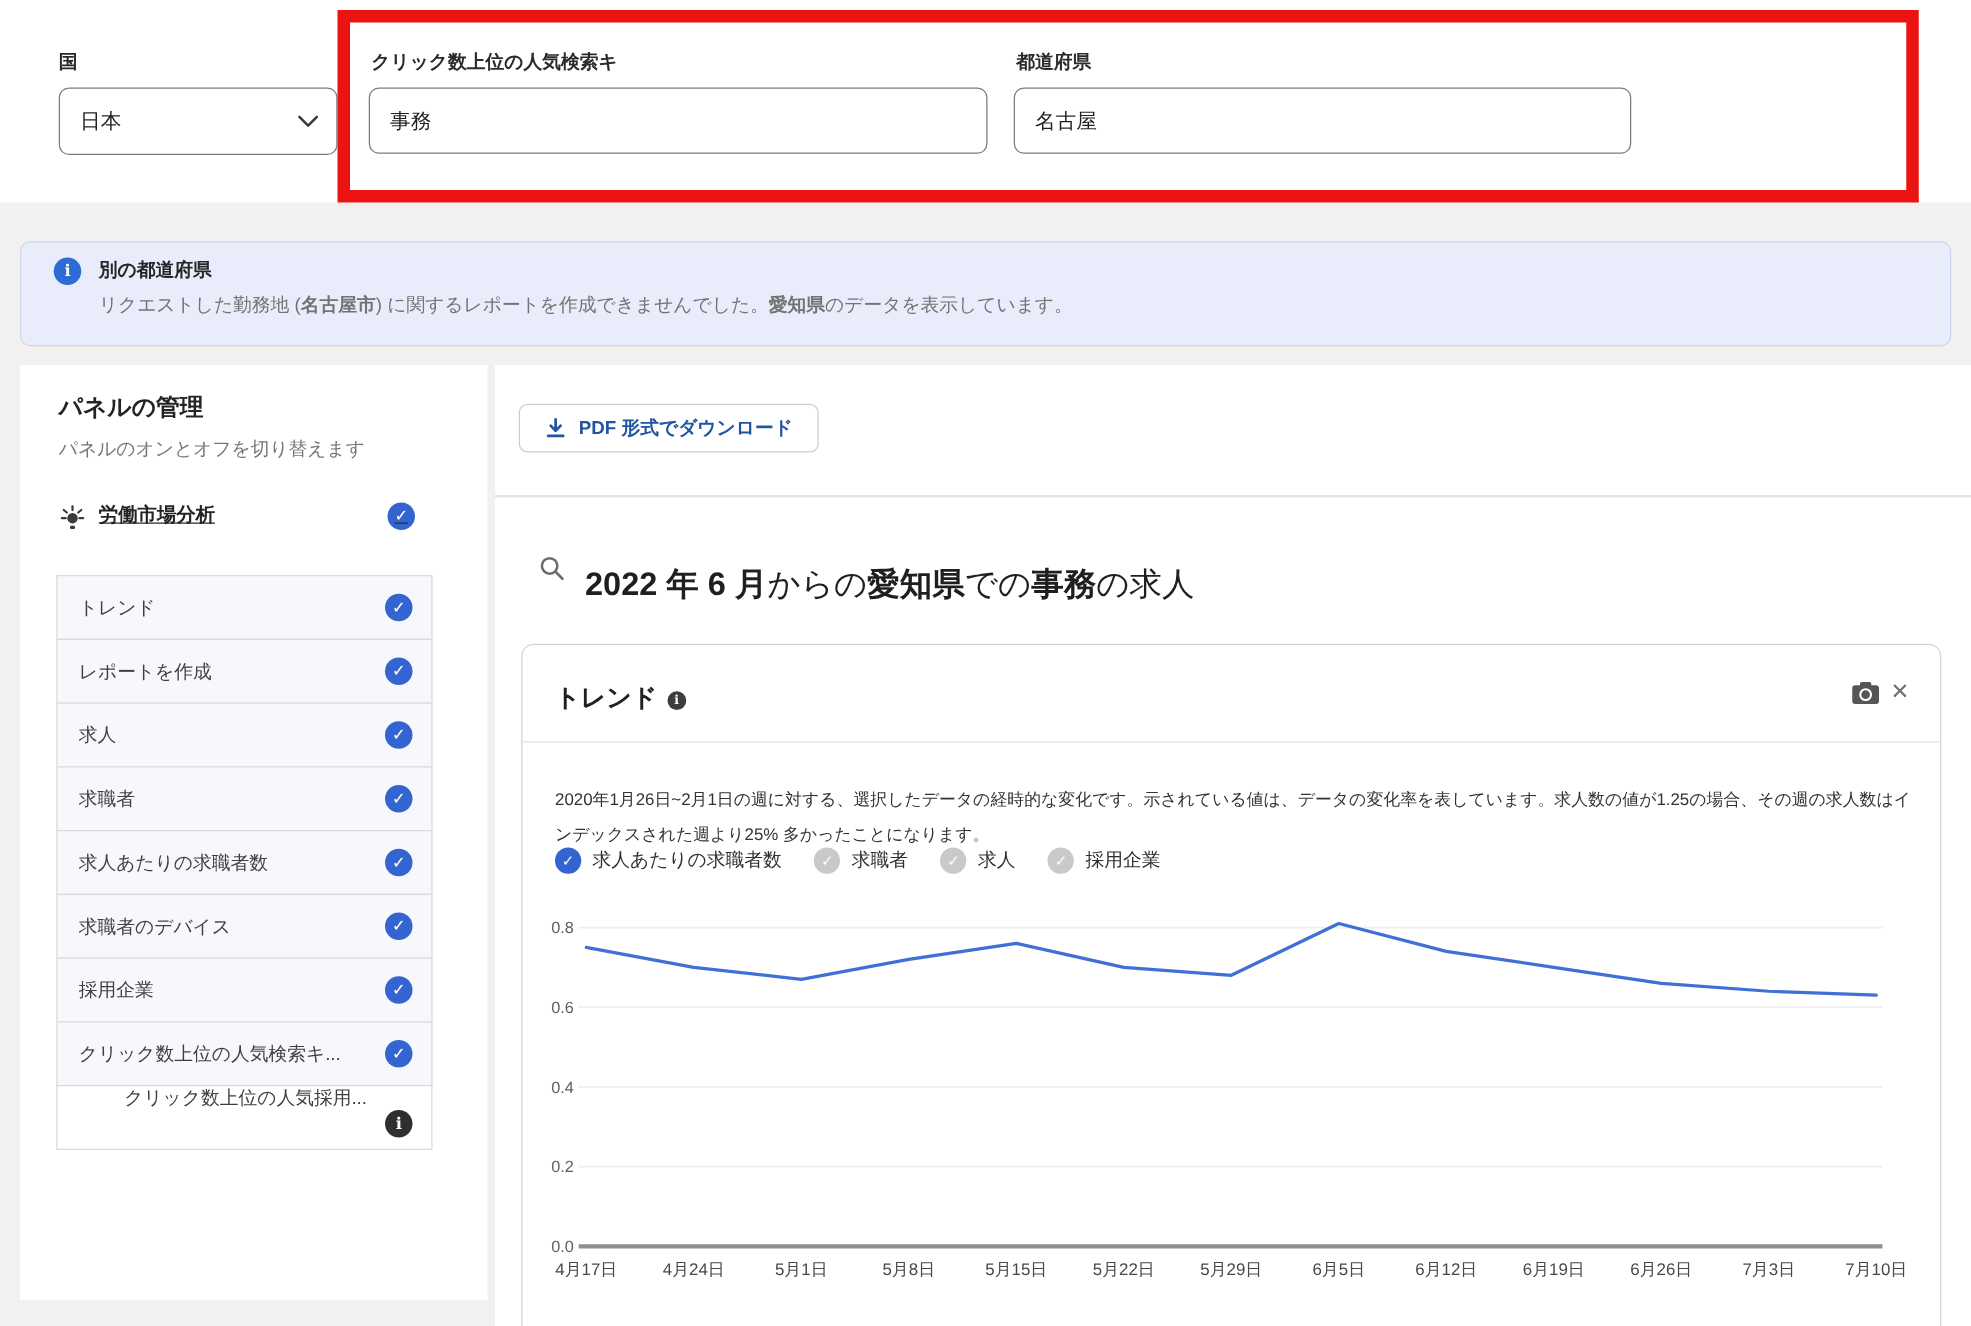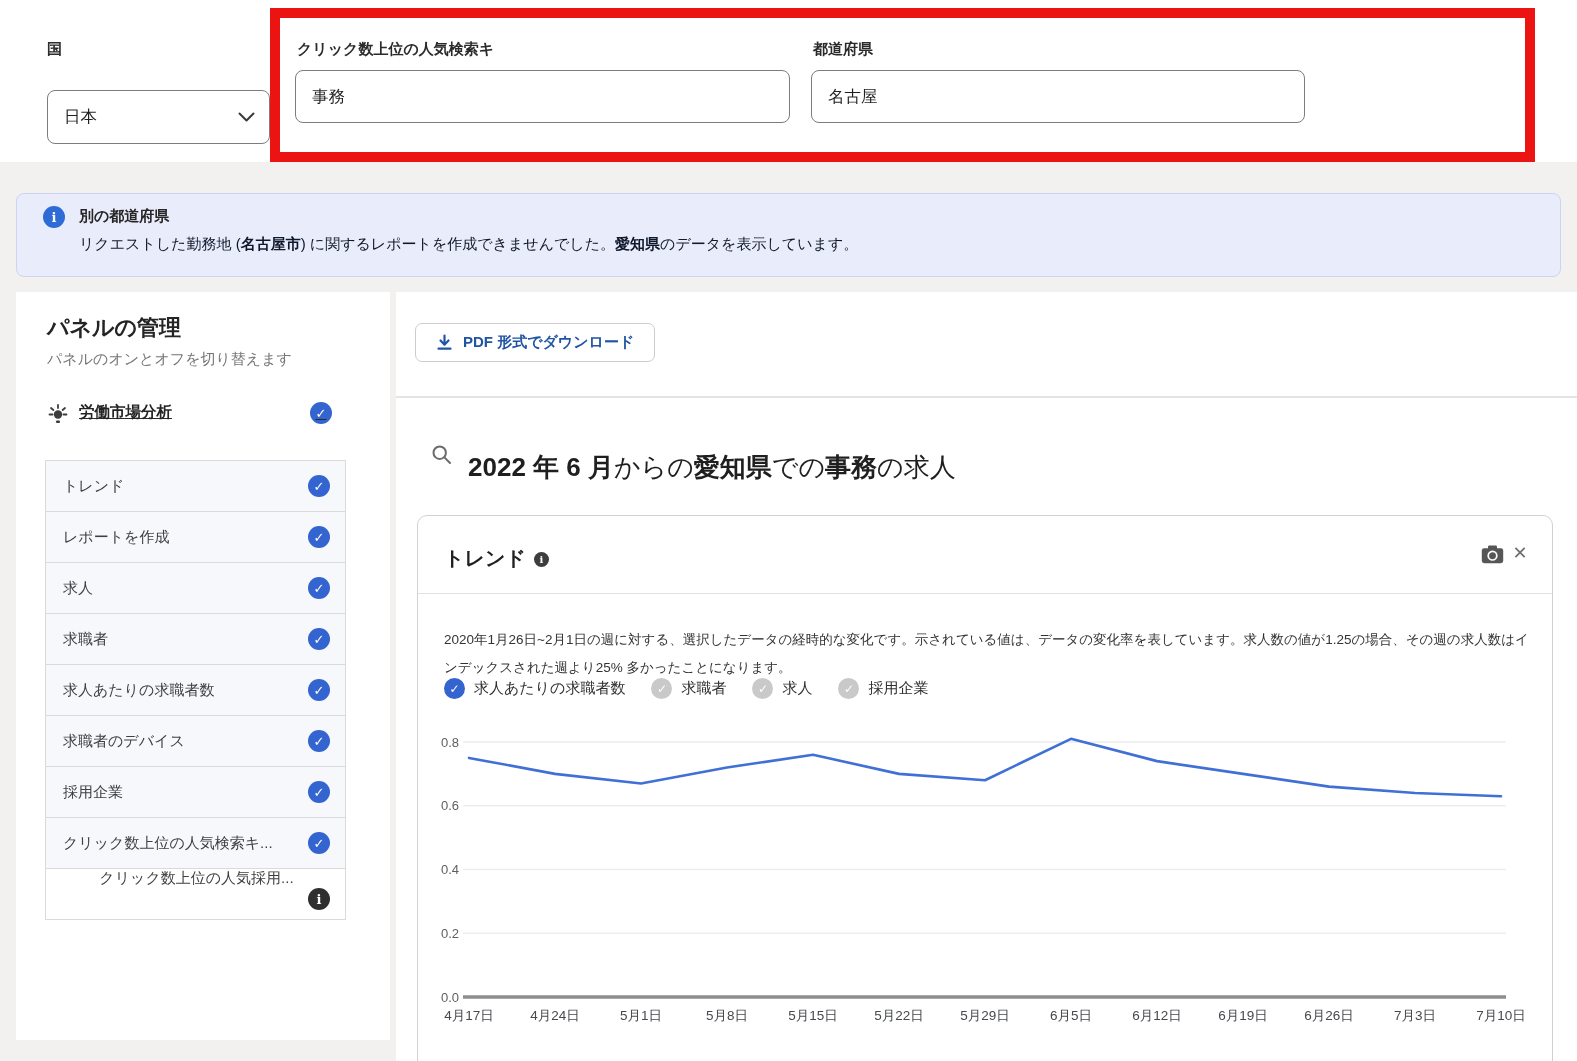--- a/index.html
+++ b/index.html
@@ -19,21 +19,21 @@
   }
   .page{position:relative;width:1577px;height:1061px;}
 
   
   .topband{position:absolute;left:0;top:0;width:1577px;height:162px;background:#fff;}
   .fld-label{position:absolute;font-size:15px;font-weight:700;color:#2b2b2b;}
   .select{
     position:absolute;left:47px;top:70px;width:223px;height:54px;box-sizing:border-box;
     border:1.5px solid #7d7d7d;border-radius:8px;background:#fff;
     display:flex;align-items:center;justify-content:space-between;
-    padding:0 14px 0 16px;font-size:16.5px;color:#1f1f1f;cursor:pointer;margin-top:20px;
+    padding:0 14px 0 16px;font-size:16.5px;color:#1f1f1f;cursor:pointer;
   }
   .tb-input{
     position:absolute;box-sizing:border-box;height:53px;
     border:1.5px solid #7d7d7d;border-radius:8px;background:#fff;
     padding:0 16px;font-size:16.5px;color:#1f1f1f;
     font-family:"Liberation Sans","DejaVu Sans",sans-serif;
   }
   .create-btn{
     position:absolute;left:1331px;top:66px;width:172px;height:54px;
     background:var(--accent-blue);color:#fff;font-size:16px;font-weight:700;
@@ -50,26 +50,26 @@
   .banner{
     position:absolute;left:16px;top:193px;width:1545px;height:84px;box-sizing:border-box;
     background:var(--banner-bg);border:1px solid #ccd4f0;border-radius:8px;
   }
   .banner-ic{
     position:absolute;left:26px;top:12px;width:22px;height:22px;border-radius:50%;
     background:#2e6bd6;color:#fff;display:flex;align-items:center;justify-content:center;
     font-size:13px;font-weight:700;font-family:"DejaVu Serif","Liberation Serif",serif;
   }
   .banner-title{position:absolute;left:62px;top:13px;font-size:15px;font-weight:700;color:#262626;}
-  .banner-msg{position:absolute;left:62px;top:41px;font-size:15px;color:#0f172a;}
+  .banner-msg{position:absolute;left:62px;top:41px;font-size:15px;color:#737373;}
   .banner-msg b{font-weight:700;}
 
   
   .sidebar{position:absolute;left:16px;top:292px;width:374px;height:748px;background:#fff;}
-  .sb-title{position:absolute;left:31px;top:21px;font-size:22px;font-weight:700;color:#242424;}
+  .sb-title{position:absolute;left:31px;top:21px;font-size:19px;font-weight:700;color:#242424;}
   .sb-sub{position:absolute;left:31px;top:58px;font-size:15px;color:#767676;}
   .side-section{position:absolute;left:31px;top:110px;width:285px;display:flex;align-items:flex-start;text-decoration:underline;}
   .side-section .lbl{font-size:15.5px;font-weight:700;color:#242424;margin-left:10px;}
   .items{position:absolute;left:29px;top:168px;width:301px;}
   .panel-item{
     box-sizing:border-box;height:52px;border:1px solid #dcdad8;margin-top:-1px;
     background:#f7f8fc;display:flex;align-items:center;padding:0 15px 0 17px;
     font-size:15px;color:#3f3f3f;cursor:pointer;white-space:nowrap;overflow:hidden;
   }
   .panel-item:first-child{margin-top:0;}

